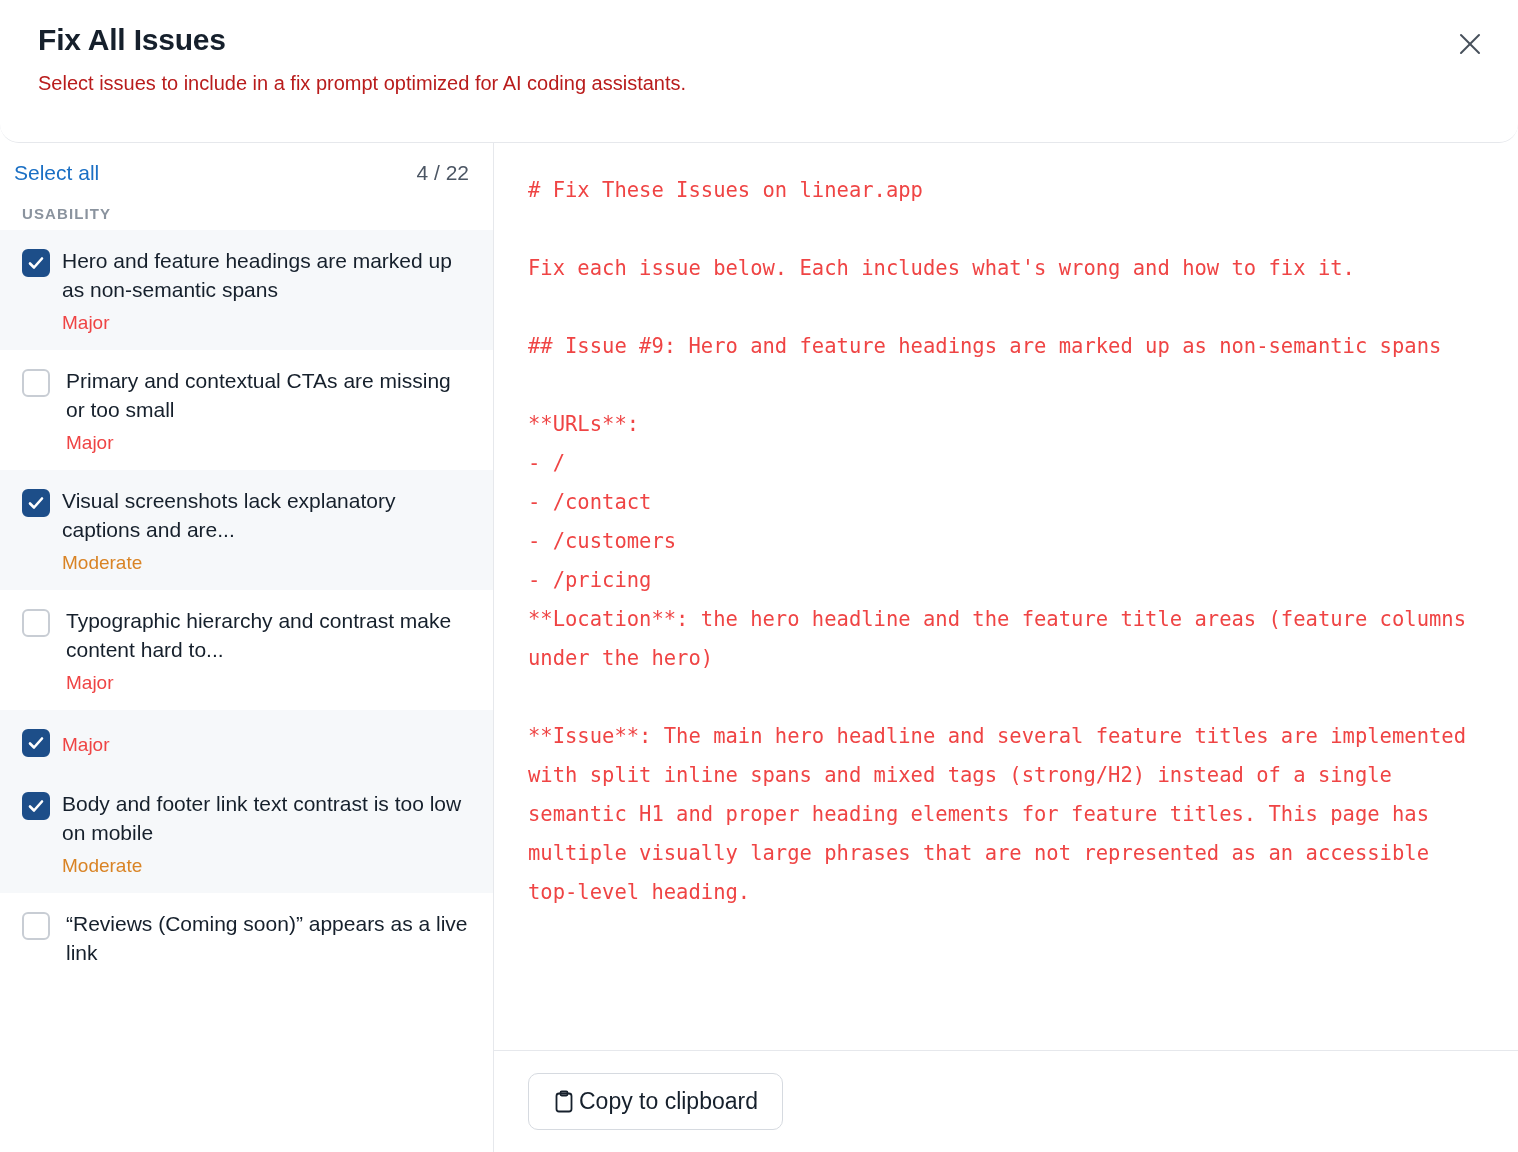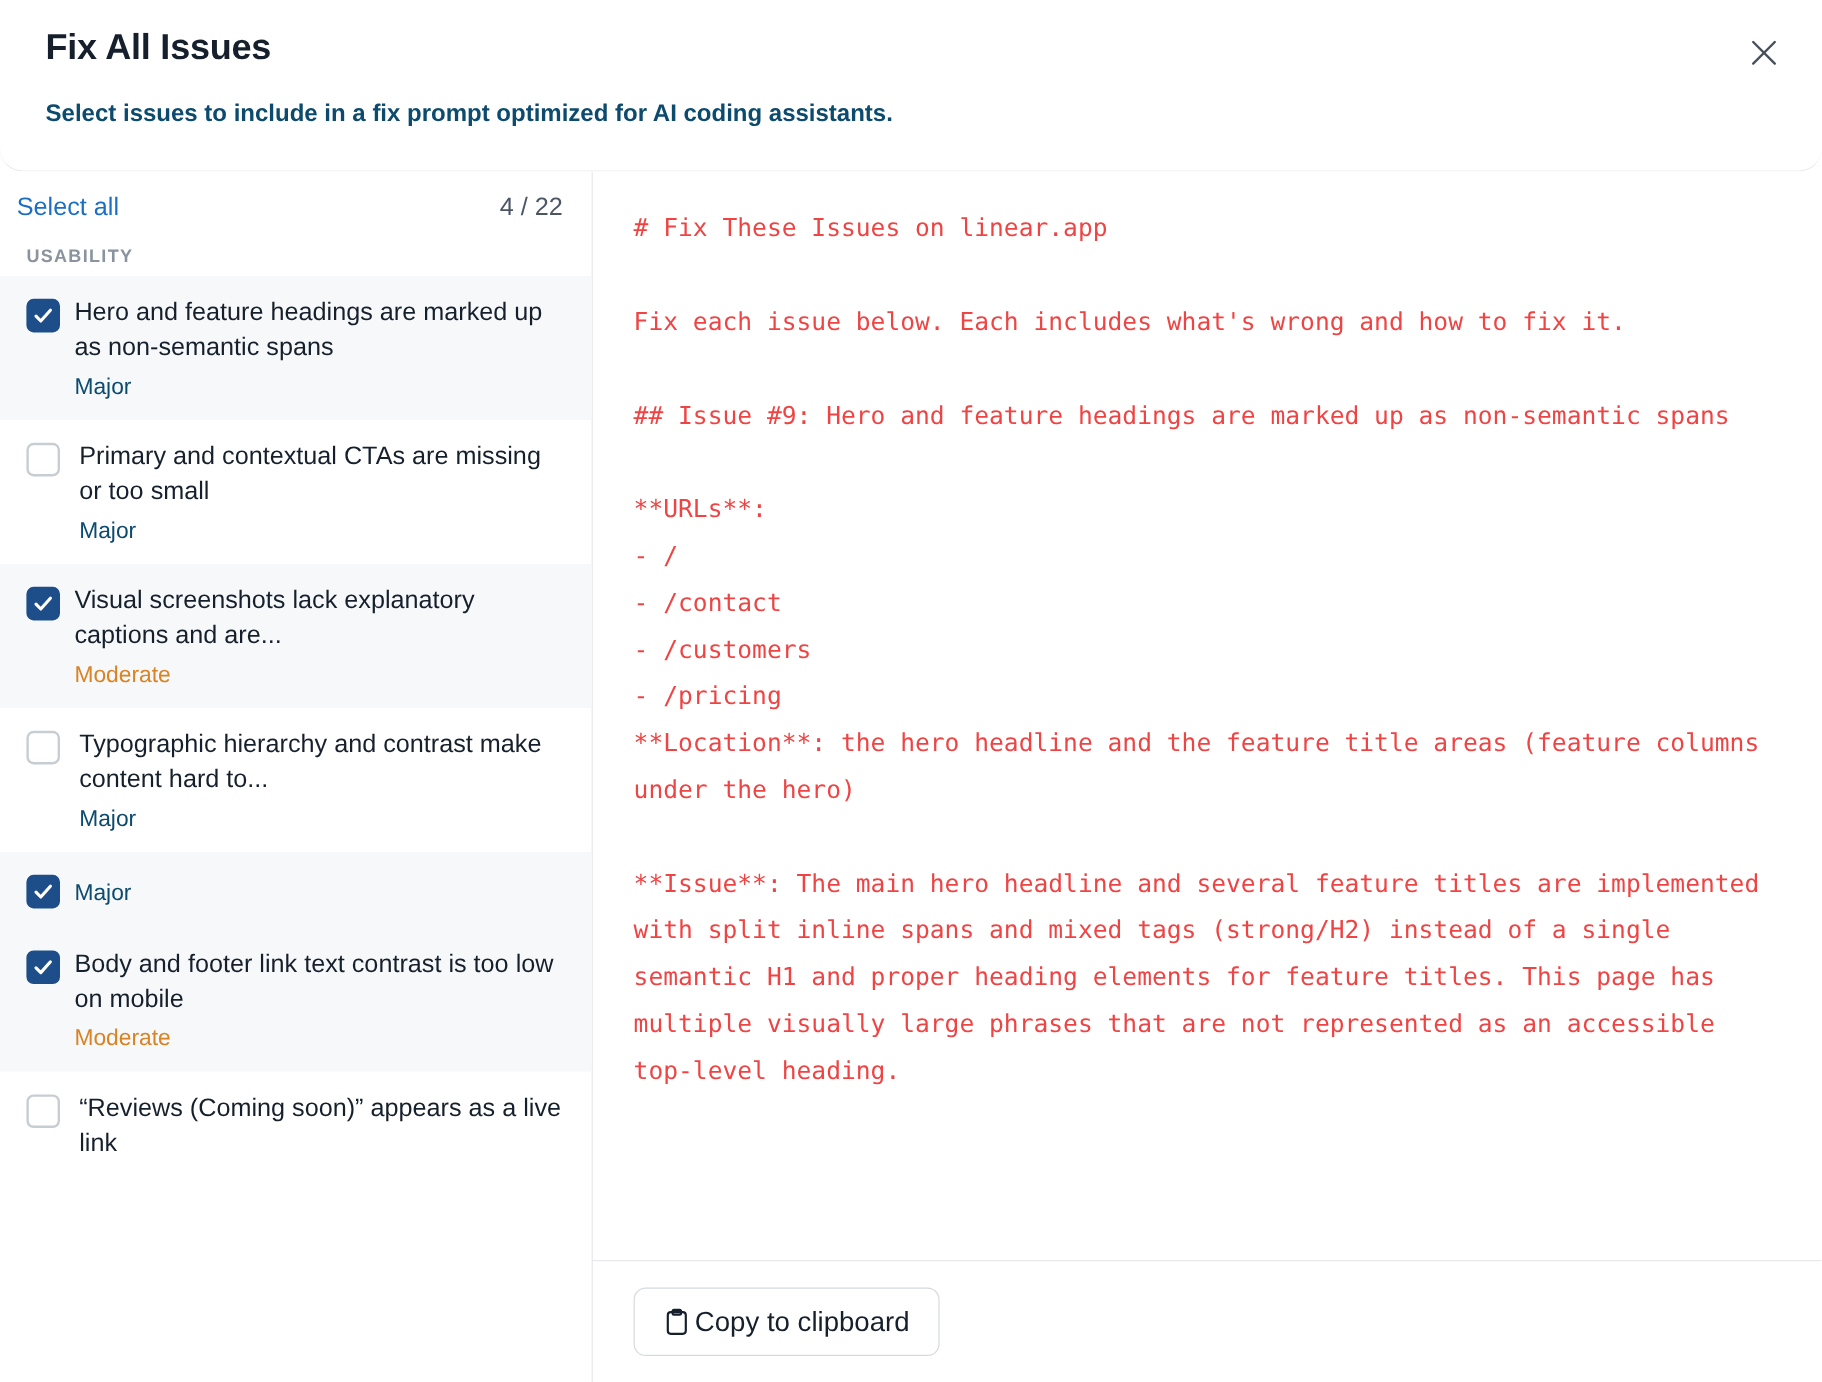--- a/index.html
+++ b/index.html
@@ -26,25 +26,25 @@
   }
   .header h1 {
     margin: 0;
     font-size: 30px;
     line-height: 36px;
     font-weight: bold;
     color: #16202c;
     letter-spacing: -0.2px;
   }
   .header .subtitle {
-    margin-top: 24px;
+    margin-top: 12px;
     font-size: 20px;
     line-height: 26px;
-    color: #0c4a6e;
-    font-weight: bold;
+    color: #b91c1c;
+    font-weight: normal;
   }
   .close-btn {
     position: absolute;
     top: 26px; right: 30px;
     width: 36px; height: 36px;
     border: none; background: transparent;
     cursor: pointer;
     display: flex; align-items: center; justify-content: center;
     color: #47505b;
     padding: 0;
@@ -120,21 +120,21 @@
   .issue-title {
     font-size: 21px;
     line-height: 29px;
     color: #16202c;
   }
   .sev {
     margin-top: 8px;
     font-size: 19px;
     line-height: 22px;
   }
-  .sev.major { color: #0c4a6e; }
+  .sev.major { color: #ef4444; }
   .sev.moderate { color: #d98324; }
 
   
   .right {
     flex: 1 1 auto;
     display: flex; flex-direction: column;
     min-width: 0;
   }
   .preview {
     flex: 1 1 auto;

